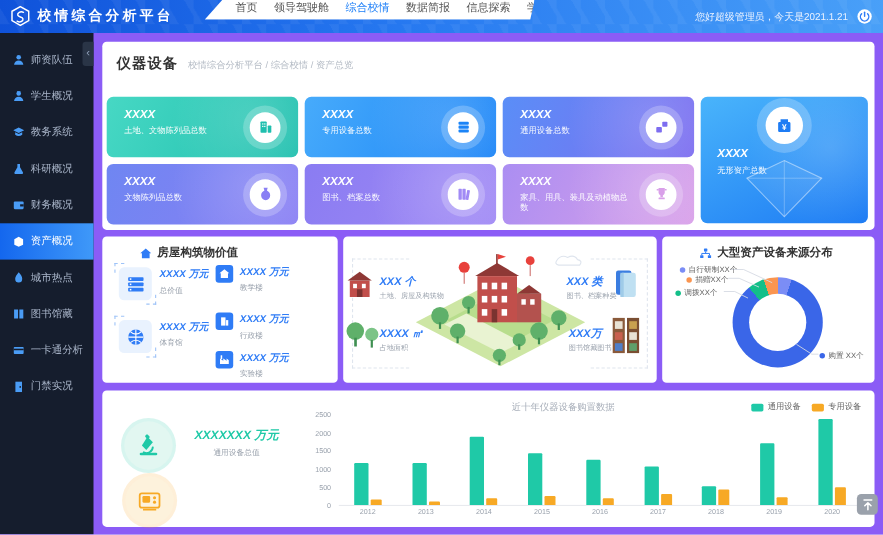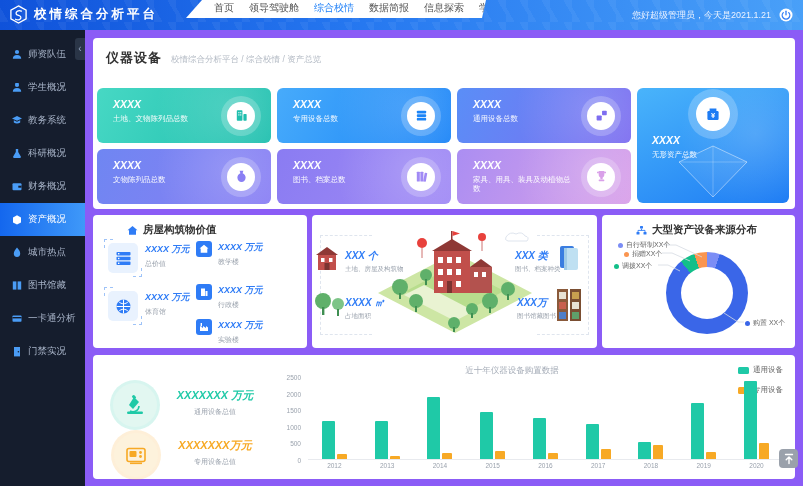--- a/index.html
+++ b/index.html
@@ -109,21 +109,21 @@
 
   
   .eq-circle { position:absolute; width:44px; height:44px; border-radius:50%;
     display:flex; align-items:center; justify-content:center; }
   .eq-circle.teal { background:#e2f7f1; box-shadow:0 0 0 3px rgba(31,201,167,.18); }
   .eq-circle.orange { background:#fdf2dc; box-shadow:0 0 0 3px rgba(247,169,37,.18); }
   .eq-text { position:absolute; width:120px; text-align:center; }
   .eq-val { font-size:11px; font-weight:bold; font-style:italic; }
   .eq-lbl { font-size:7px; color:#9aa2ad; margin-top:4px; }
   .chart-title { position:absolute; left:319px; top:10px; width:200px; text-align:center; font-size:8.5px; color:#a6adb8; }
-  .legend { position:absolute; right:12px; top:10px; display:flex; gap:10px; align-items:center;flex-direction:column; }
+  .legend { position:absolute; right:12px; top:10px; display:flex; gap:10px; align-items:center; }
   .legend-item { display:flex; gap:4px; align-items:center; font-size:7.5px; color:#666; }
   .swatch { width:11px; height:7px; border-radius:1.5px; }
   .yticks { position:absolute; left:178px; top:19px; width:30px; height:90px; display:flex;
     flex-direction:column; justify-content:space-between; align-items:flex-end; font-size:6.5px; color:#9aa2ad; }
   .bars-area { position:absolute; left:215px; top:23px; width:475px; height:82px;
     display:flex; justify-content:space-around; align-items:flex-end; border-bottom:1px solid #e8eaee; }
   .bar-group { position:relative; display:flex; align-items:flex-end; gap:2px; height:100%; }
   .bar { border-radius:1px 1px 0 0; }
   .bar-year { position:absolute; top:calc(100% + 3px); left:50%; transform:translateX(-50%);
     font-size:6.5px; color:#9aa2ad; }
@@ -572,24 +572,20 @@
 
     <div class="eq-circle orange" style="left:21px;top:78px;">
       <svg width="22" height="22" viewBox="0 0 22 22">
         <rect x="2" y="4.5" width="18" height="13" rx="2" fill="none" stroke="#f7a925" stroke-width="1.6"></rect>
         <rect x="4.5" y="7" width="7" height="6" rx="1" fill="#f7a925"></rect>
         <circle cx="15.5" cy="8.5" r="1.4" fill="#f7a925"></circle>
           <circle cx="15.5" cy="12.5" r="1.4" fill="#f7a925"></circle>
         <rect x="5" y="18.5" width="12" height="1.6" fill="#f7a925"></rect>
       </svg>
     </div>
-    <div class="eq-text" style="left:62px;top:83px;">
-      <div class="eq-val" style="color: rgb(247, 169, 37);">XXXXXXX万元</div>
-      <div class="eq-lbl">专用设备总值</div>
-    </div>
 
     <div class="chart-title">近十年仪器设备购置数据</div>
     <div class="legend">
       <span class="legend-item">
         <span class="swatch" style="background: rgb(31, 201, 167);"></span>
         <span>通用设备</span>
       </span>
       <span class="legend-item">
         <span class="swatch" style="background: rgb(247, 169, 37);"></span>
         <span>专用设备</span>

